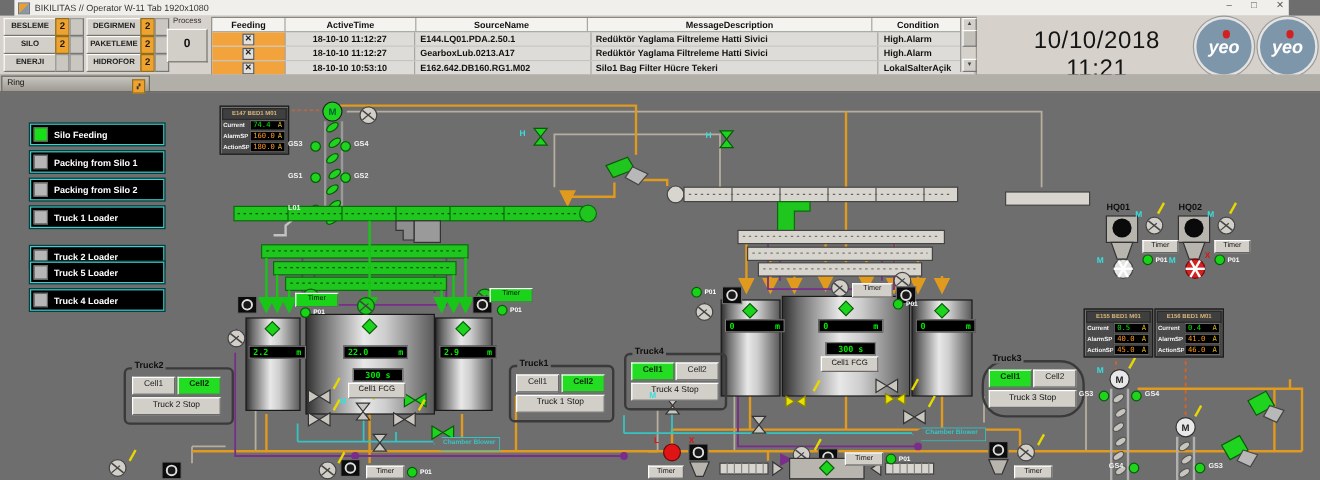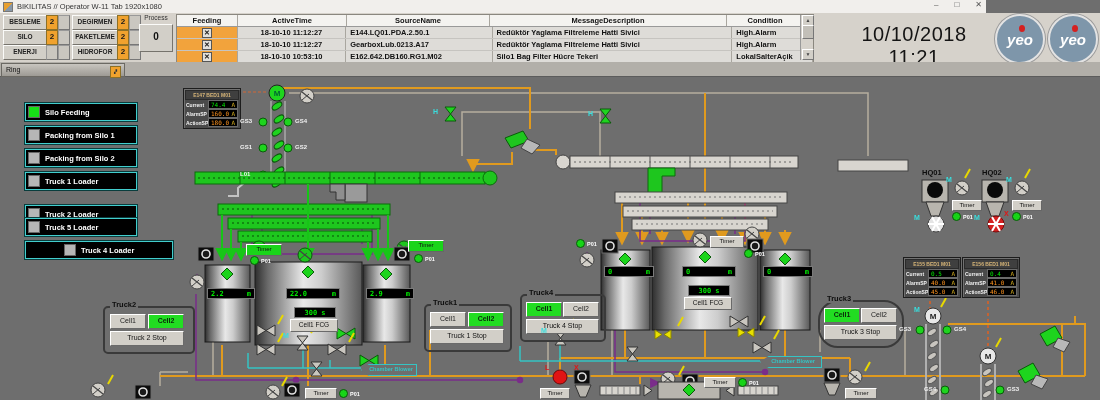--- a/index.html
+++ b/index.html
@@ -1,20 +1,20 @@
 <!DOCTYPE html>
 <html><head>
 <meta charset="utf-8">
 <style>
   html,body{margin:0;padding:0;background:#444;}
   .screen{position:relative;width:1100px;height:400px;overflow:hidden;background:#6e6e6e;
           font-family:"Liberation Sans",sans-serif;-webkit-font-smoothing:antialiased;}
   .abs{position:absolute;}
   
-  .titlebar{left:0;top:0;width:986px;height:13px;background:#f1efec;border-bottom:1px solid #c9c6c0;
+  .titlebar{left:12px;top:0;width:1062px;height:13px;background:#f1efec;border-bottom:1px solid #c9c6c0;
             display:flex;align-items:center;font-size:7.5px;color:#333;}
   .appicon{width:8px;height:8px;margin:0 4px 0 3px;background:linear-gradient(135deg,#e8a030 50%,#8898a8 50%);border:1px solid #777;}
   .winbtns{position:absolute;right:4px;top:0;display:flex;gap:16px;font-size:8px;color:#555;}
   .winbtns span{cursor:default;}
   .chrome{left:0;top:13px;width:1100px;height:49px;background:#d6d2cb;border-bottom:1px solid #a9a59e;}
   .b3d{background:#d2cfc8;border:1px solid;border-color:#fbfbf9 #76736c #76736c #fbfbf9;}
   .navbtn{font-size:6.5px;font-weight:bold;color:#222;text-align:center;line-height:11px;height:13px;}
   .badge{height:13px;line-height:12px;font-size:8px;font-weight:bold;text-align:center;color:#1a1a1a;
          background:#f0a22e;border:1px solid #8d7026;}
   .badge.blank{background:#cac7c0;border-color:#999 #777 #777 #999;}
@@ -518,21 +518,21 @@
         <span>Truck 1 Loader</span>
       </div>
     <div class="abs mbtn" style="top:129px;">
         <span class="ind"></span>
         <span>Truck 2 Loader</span>
       </div>
     <div class="abs mbtn" style="top:142px;">
         <span class="ind"></span>
         <span>Truck 5 Loader</span>
       </div>
-    <div class="abs mbtn" style="top:165px;padding-left:36px;">
+    <div class="abs mbtn" style="top:165px;">
         <span class="ind"></span>
         <span>Truck 4 Loader</span>
       </div>
 
     <div class="abs mpanel" style="left:183px;top:12px;width:56px;height:39px;">
       <div class="ptt">E147 BED1 M01</div>
       <div class="prow">
           <span class="pl">Current</span>
           <span class="pv">
             <span>74.4</span>

